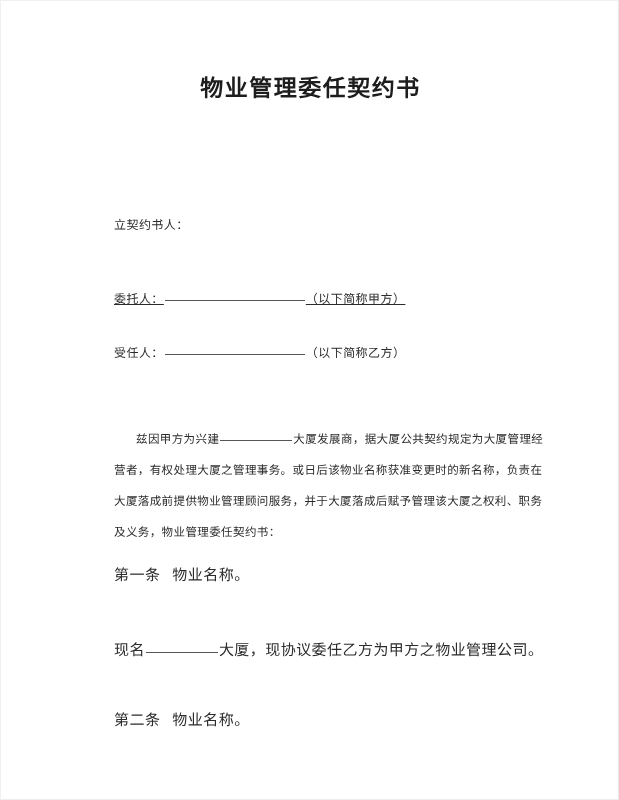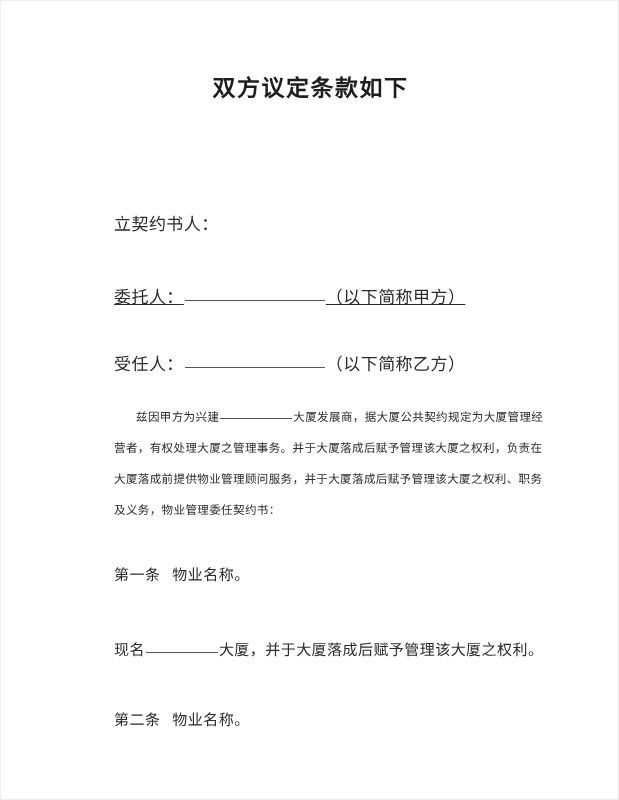--- a/index.html
+++ b/index.html
@@ -45,50 +45,50 @@
   
   .body-block {
     position: absolute;
     top: 216px;
     left: 0;
     width: 619px;
   }
 
   .line {
     position: relative;
-    font-size: 17px;
+    font-size: 12px;
     line-height: 16px;
     color: #2b2b2b;
     white-space: nowrap;
     letter-spacing: 0.45px;
   }
 
   .line .txt { display: inline; }
 
   
   .row-party-header { margin-left: 113px; }
   .row-weituo       { margin-left: 113px; margin-top: 56px; text-decoration: underline; }
-  .row-shouren      { margin-left: 113px; margin-top: 50px; }
+  .row-shouren      { margin-left: 113px; margin-top: 36px; }
 
   
   .blank {
     display: inline-block;
     border-bottom: 1px solid #555;
     vertical-align: 2px;
     height: 11px;
     margin: 0 1px;
   }
   .blank-party  { width: 140px; }
   .blank-build  { width: 72px;  }
   .blank-name   { width: 72px;  }
 
   
   .recital {
     position: absolute;
-    top: 406px;
+    top: 428px;
     left: 0;
     width: 619px;
   }
   .recital .pline {
     font-size: 11.5px;
     line-height: 16px;
     letter-spacing: 0.4px;
     color: #2b2b2b;
     white-space: nowrap;
     margin-left: 113px;
@@ -114,21 +114,21 @@
   .gap-a { margin-top: 58px !important; }
   .gap-b { margin-top: 54px !important; }
 
   .clause-no { margin-right: 12px; }
 </style>
 </head>
 <body>
 
 <div class="page">
 
-  <div class="doc-title">双方议定条款如下</div>
+  <div class="doc-title">物业管理委任契约书</div>
 
   <div class="body-block">
 
     <div class="line row-party-header">
       <span class="txt">立契约书人：</span>
     </div>
 
     <div class="line row-weituo">
       <span class="txt">委托人：</span><span class="blank blank-party"></span><span class="txt">（以下简称甲方）</span>
     </div>
@@ -139,41 +139,41 @@
 
   </div>
 
   <div class="recital">
 
     <div class="pline first">
       <span class="txt">兹因甲方为兴建</span><span class="blank blank-build"></span><span class="txt">大厦发展商，据大厦公共契约规定为大厦管理经</span>
     </div>
 
     <div class="pline">
-      <span class="txt">营者，有权处理大厦之管理事务。并于大厦落成后赋予管理该大厦之权利，负责在</span>
+      <span class="txt">营者，有权处理大厦之管理事务。或日后该物业名称获准变更时的新名称，负责在</span>
     </div>
 
     <div class="pline">
       <span class="txt">大厦落成前提供物业管理顾问服务，并于大厦落成后赋予管理该大厦之权利、职务</span>
     </div>
 
     <div class="pline">
       <span class="txt">及义务，物业管理委任契约书：</span>
     </div>
 
   </div>
 
   <div class="clauses">
 
     <div class="cline">
       <span class="txt clause-no">第一条</span><span class="txt">物业名称。</span>
     </div>
 
     <div class="cline gap-a">
-      <span class="txt">现名</span><span class="blank blank-name"></span><span class="txt">大厦，并于大厦落成后赋予管理该大厦之权利。</span>
+      <span class="txt">现名</span><span class="blank blank-name"></span><span class="txt">大厦，现协议委任乙方为甲方之物业管理公司。</span>
     </div>
 
     <div class="cline gap-b">
       <span class="txt clause-no">第二条</span><span class="txt">物业名称。</span>
     </div>
 
   </div>
 
 </div>
 

